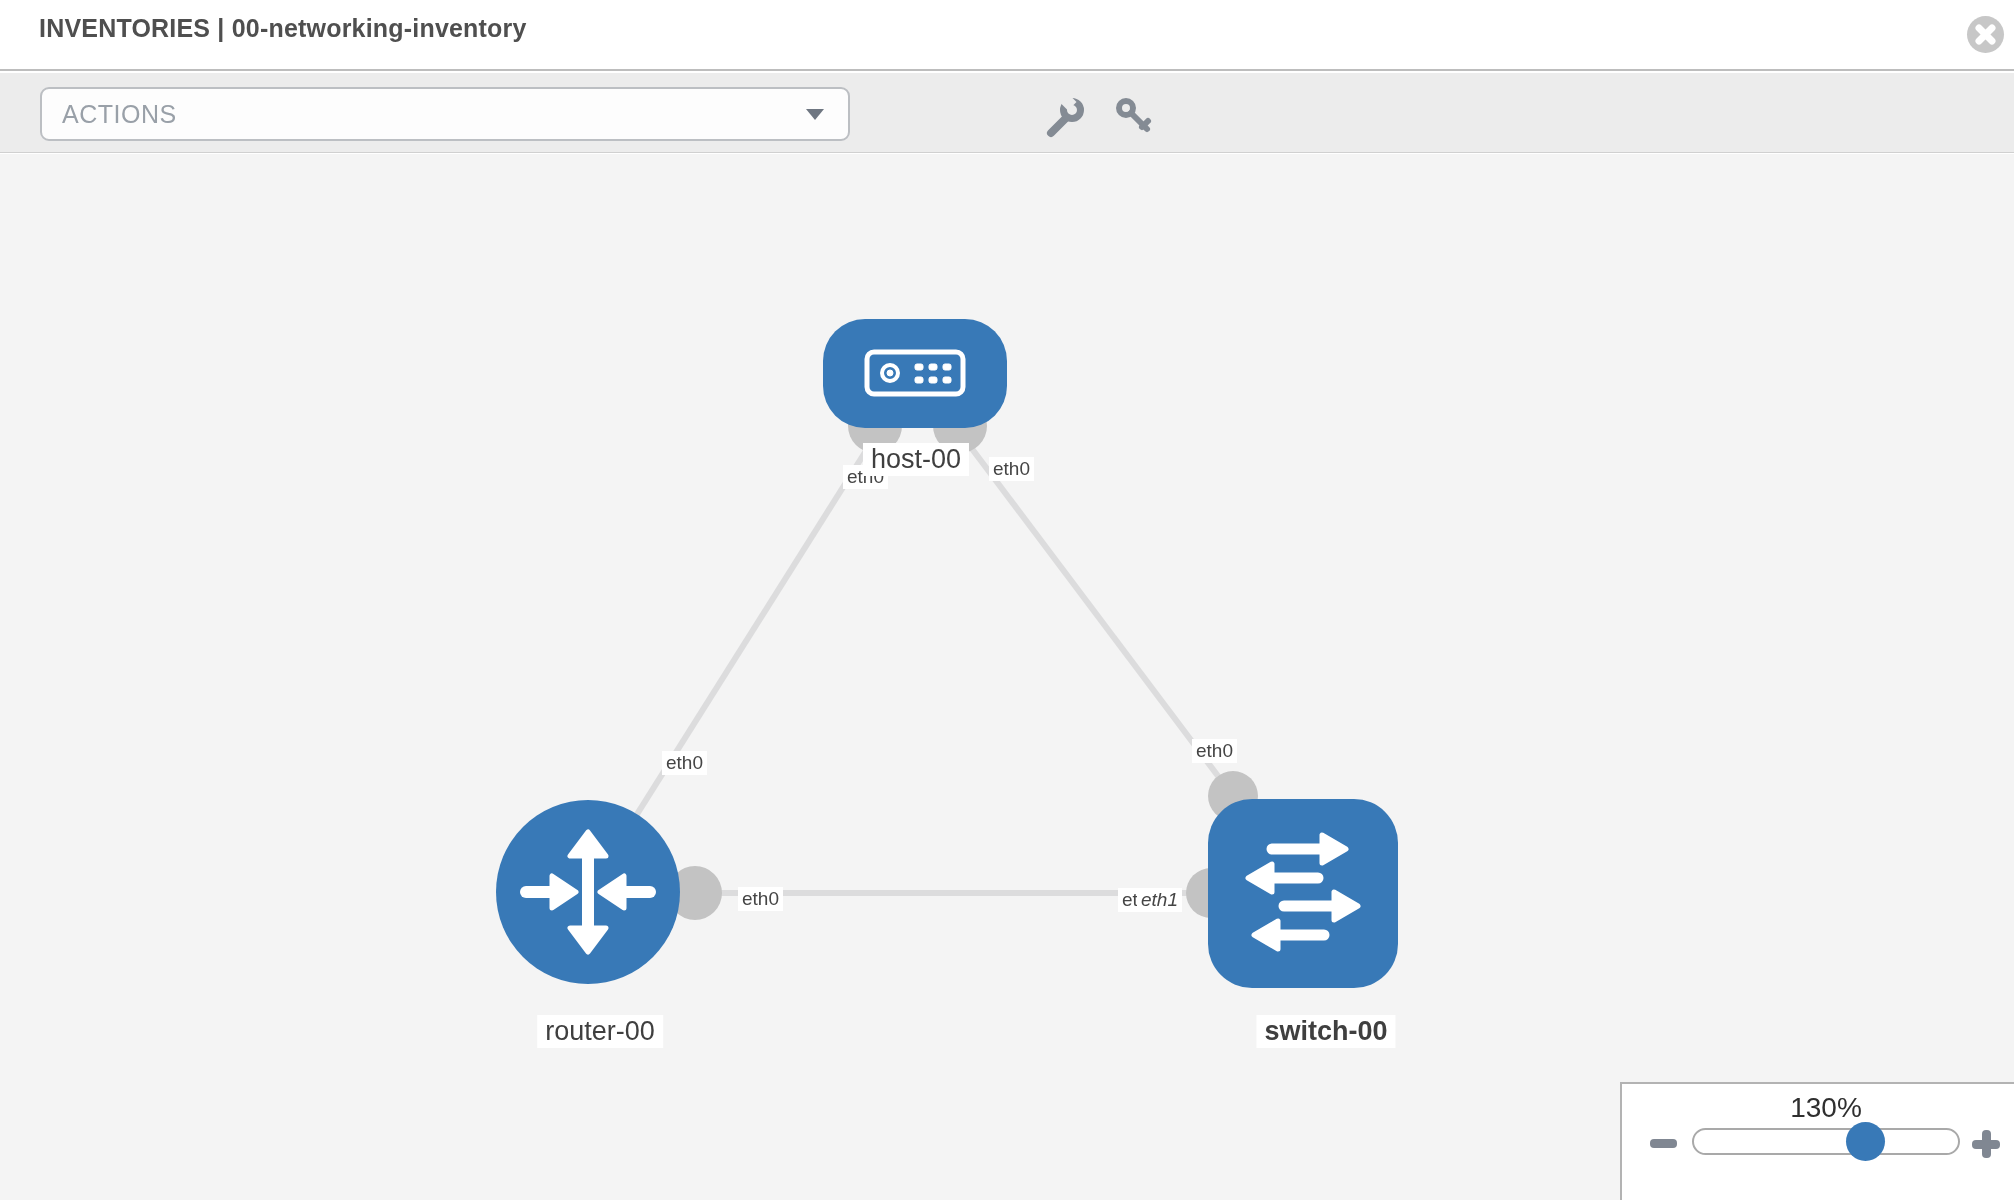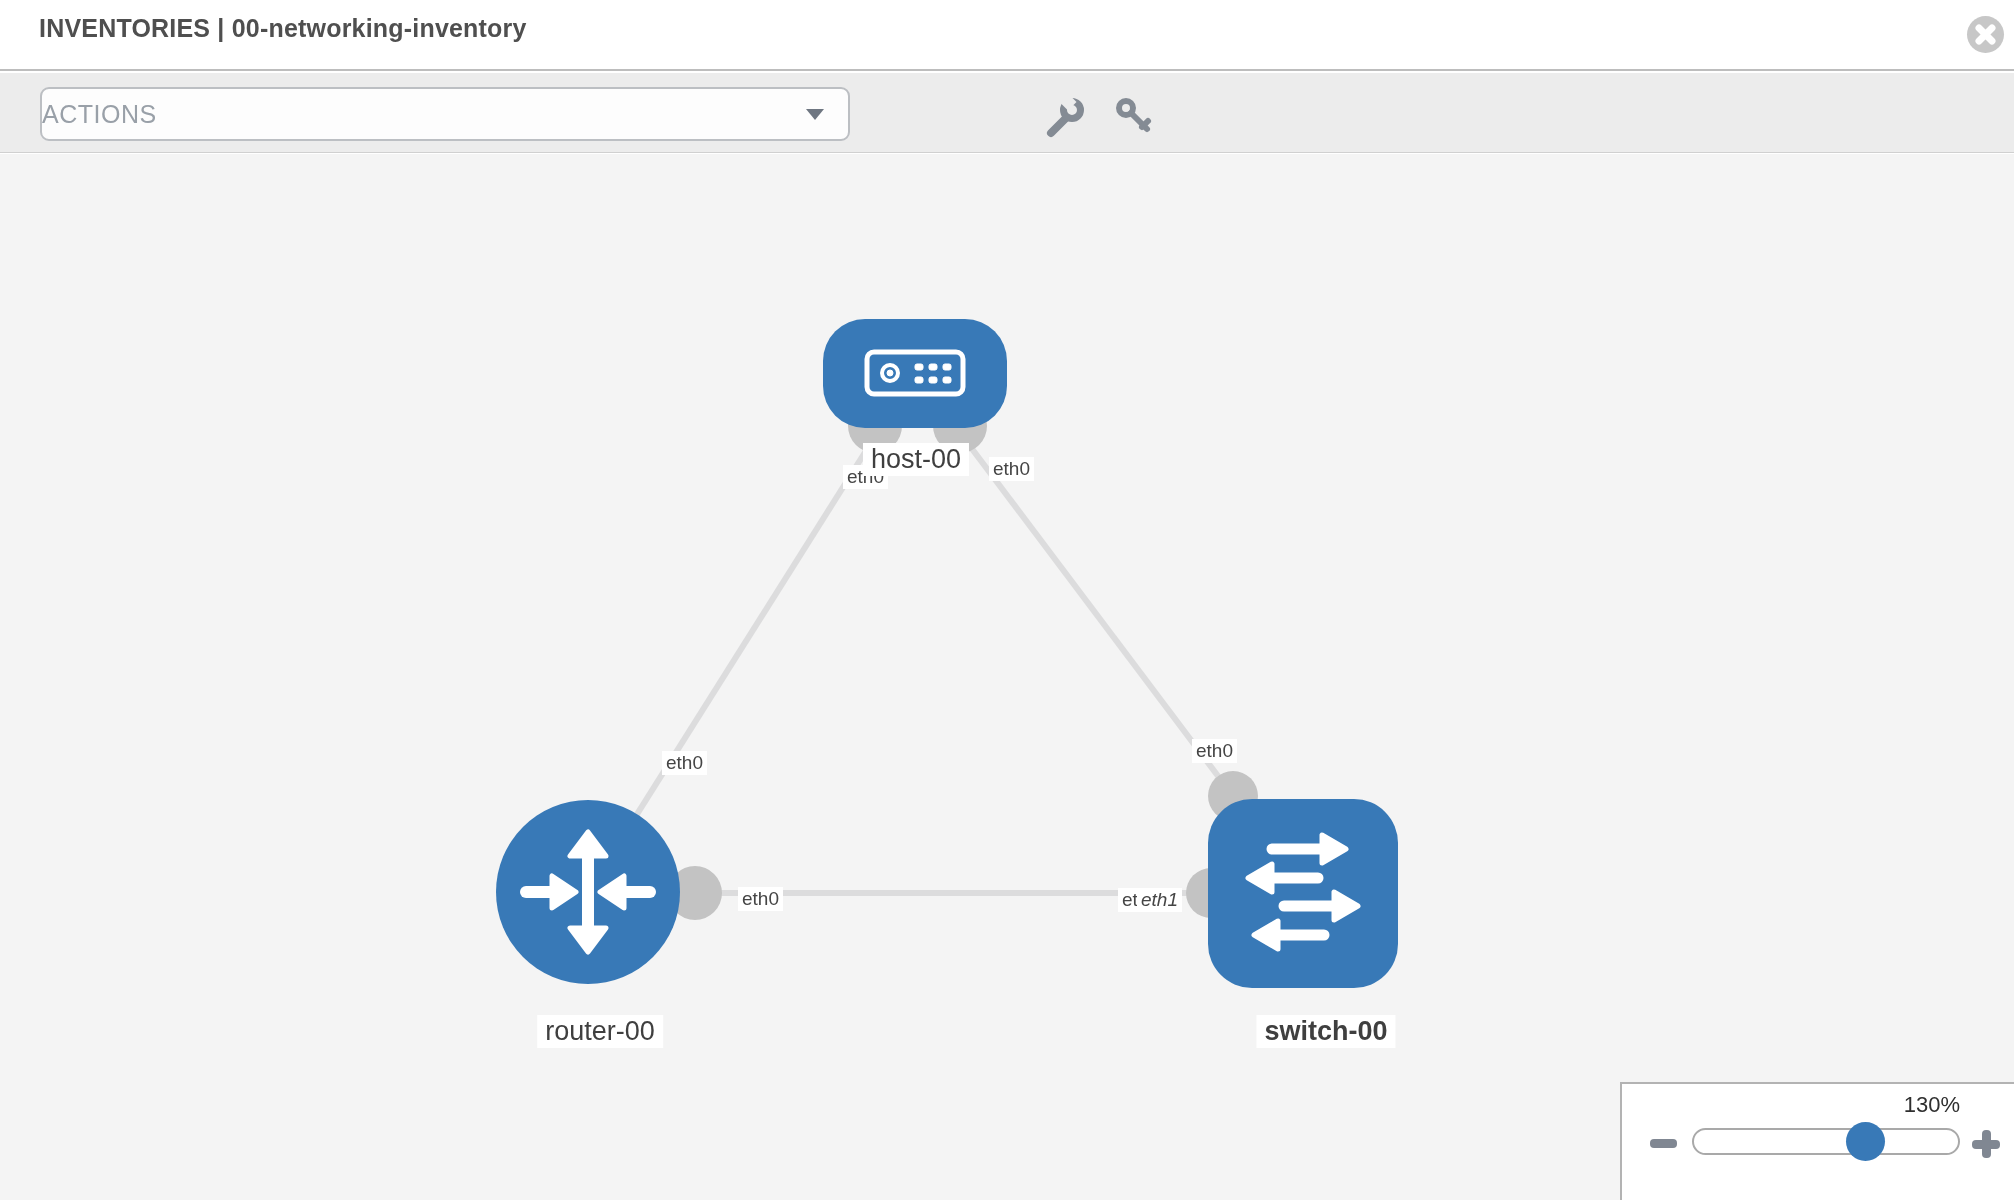--- a/index.html
+++ b/index.html
@@ -18,41 +18,41 @@
   .header{position:absolute;left:0;top:0;width:2014px;height:71px;background:#ffffff;border-bottom:2px solid #bdbdbd;}
   .header-title{position:absolute;left:39px;top:14px;font-size:25px;font-weight:bold;color:#4f4f4f;letter-spacing:.2px;}
   .close-btn{position:absolute;left:1967px;top:16px;width:37px;height:37px;border-radius:50%;background:#c7c7c7;cursor:pointer;}
   .close-btn svg{position:absolute;left:0;top:0;}
 
   
   .toolbar{position:absolute;left:0;top:73px;width:2014px;height:80px;background:var(--toolbar-bg);border-bottom:1px solid #d0d0d0;}
   .combo{position:absolute;top:14px;height:54px;background:#fdfdfd;border:2px solid #bcbfc3;border-radius:9px;display:flex;align-items:center;cursor:pointer;}
   .combo-actions{left:40px;width:810px;}
   .combo-search{left:1195px;width:795px;}
-  .combo-text{font-size:25px;color:#99a0a8;letter-spacing:.5px;}
+  .combo-text{margin-left:20px;font-size:25px;color:#99a0a8;letter-spacing:.5px;}
   .combo-caret{position:absolute;right:24px;top:50%;margin-top:-5px;width:0;height:0;border-left:9px solid transparent;border-right:9px solid transparent;border-top:11px solid #6e7681;}
   .tool-btn{position:absolute;top:22px;width:46px;height:46px;cursor:pointer;}
   .tool-wrench{left:1042px;}
   .tool-key{left:1112px;}
 
   
   .canvas{position:absolute;left:0;top:154px;width:2014px;height:1046px;background:var(--canvas-bg);text-align:right;}
   .topology-svg{position:absolute;left:0;top:0;}
   .link-line{stroke:var(--link);stroke-width:6;}
   .iface-dot{fill:var(--interface-dot);}
   .node-shape{fill:var(--node-fill);}
   .icon-stroke{stroke:#ffffff;fill:none;stroke-linecap:round;stroke-linejoin:round;}
   .icon-fill{fill:#ffffff;stroke:#ffffff;stroke-linejoin:round;}
 
   .graph-label{position:absolute;background:#ffffff;color:#3f3f3f;font-size:27px;padding:1px 8px;white-space:nowrap;transform:translateX(-50%);}
   .iface-badge{position:absolute;background:#ffffff;color:#454545;font-size:19px;padding:1px 4px;white-space:nowrap;}
 
   
   .zoom-panel{position:absolute;left:1620px;top:1082px;width:394px;height:118px;background:#ffffff;border-top:2px solid #b3b3b3;border-left:2px solid #b3b3b3;}
-  .zoom-level{position:absolute;left:70px;top:8px;width:268px;text-align:right;font-size:22px;color:#2f2f2f;}
+  .zoom-level{position:absolute;left:70px;top:8px;width:268px;text-align:center;font-size:28px;color:#2f2f2f;}
   .zoom-minus{position:absolute;left:28px;top:55px;width:27px;height:9px;border-radius:4px;background:#808792;cursor:pointer;}
   .zoom-track{position:absolute;left:70px;top:44px;width:268px;height:27px;border:2px solid #a9a9a9;border-radius:14px;background:#ffffff;cursor:pointer;}
   .zoom-handle{position:absolute;left:224px;top:38px;width:39px;height:39px;border-radius:50%;background:var(--accent);cursor:pointer;}
   .zoom-plus{position:absolute;left:350px;top:46px;width:28px;height:28px;cursor:pointer;}
   .zoom-plus .h{position:absolute;left:0;top:10px;width:28px;height:9px;border-radius:4px;background:#808792;}
   .zoom-plus .v{position:absolute;left:10px;top:0;width:9px;height:28px;border-radius:4px;background:#808792;}
 </style>
 </head>
 <body>
 

